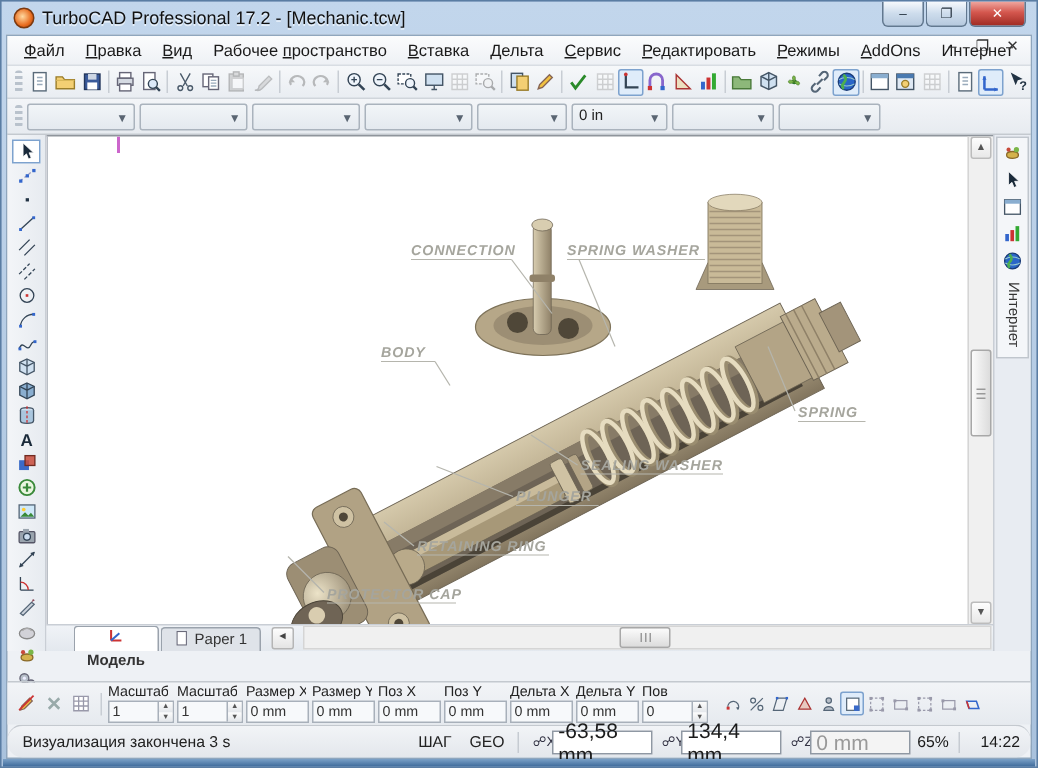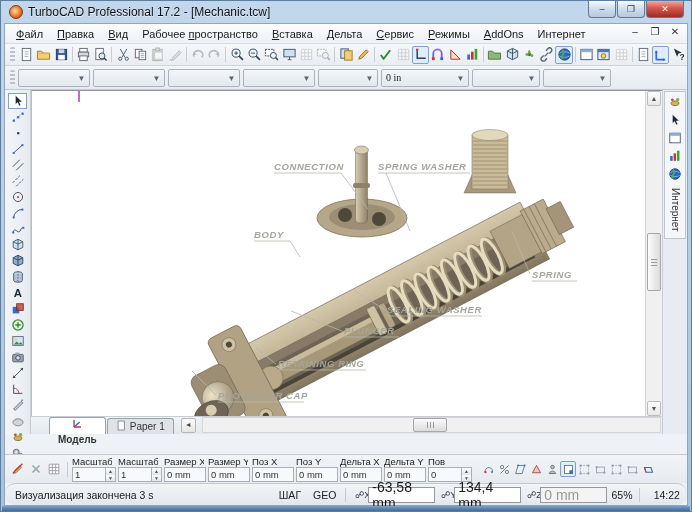--- a/index.html
+++ b/index.html
@@ -97,20 +97,21 @@
   </div>
   <div class="client">
     <div class="menubar" id="menubar">
         <div class="mitem"><u>Ф</u>айл</div>
         <div class="mitem"><u>П</u>равка</div>
         <div class="mitem"><u>В</u>ид</div>
         <div class="mitem">Рабочее <u>п</u>ространство</div>
         <div class="mitem"><u>В</u>ставка</div>
         <div class="mitem">Дельта</div>
         <div class="mitem"><u>С</u>ервис</div>
+        <div class="mitem"><u>Р</u>едактировать</div>
         <div class="mitem"><u>Р</u>ежимы</div>
         <div class="mitem"><u>A</u>ddOns</div>
         <div class="mitem">Интернет</div>
         <div class="mdibtns">
           <span>–</span>
           <span>❐</span>
           <span>✕</span>
         </div>
       </div>
     <div class="tb" id="tb1">
@@ -361,21 +362,21 @@
           <span class="arr">▼</span>
         </div>
         <div class="combo" style="width: 72px;">
           <span></span>
           <span class="arr">▼</span>
         </div>
         <div class="combo" style="width: 60px;">
           <span></span>
           <span class="arr">▼</span>
         </div>
-        <div class="combo" style="width: 88px; font-family: Liberation Serif, serif;">
+        <div class="combo" style="width: 64px;">
           <span>0 in</span>
           <span class="arr">▼</span>
         </div>
         <div class="combo" style="width: 68px;">
           <span></span>
           <span class="arr">▼</span>
         </div>
         <div class="combo" style="width: 68px;">
           <span></span>
           <span class="arr">▼</span>

